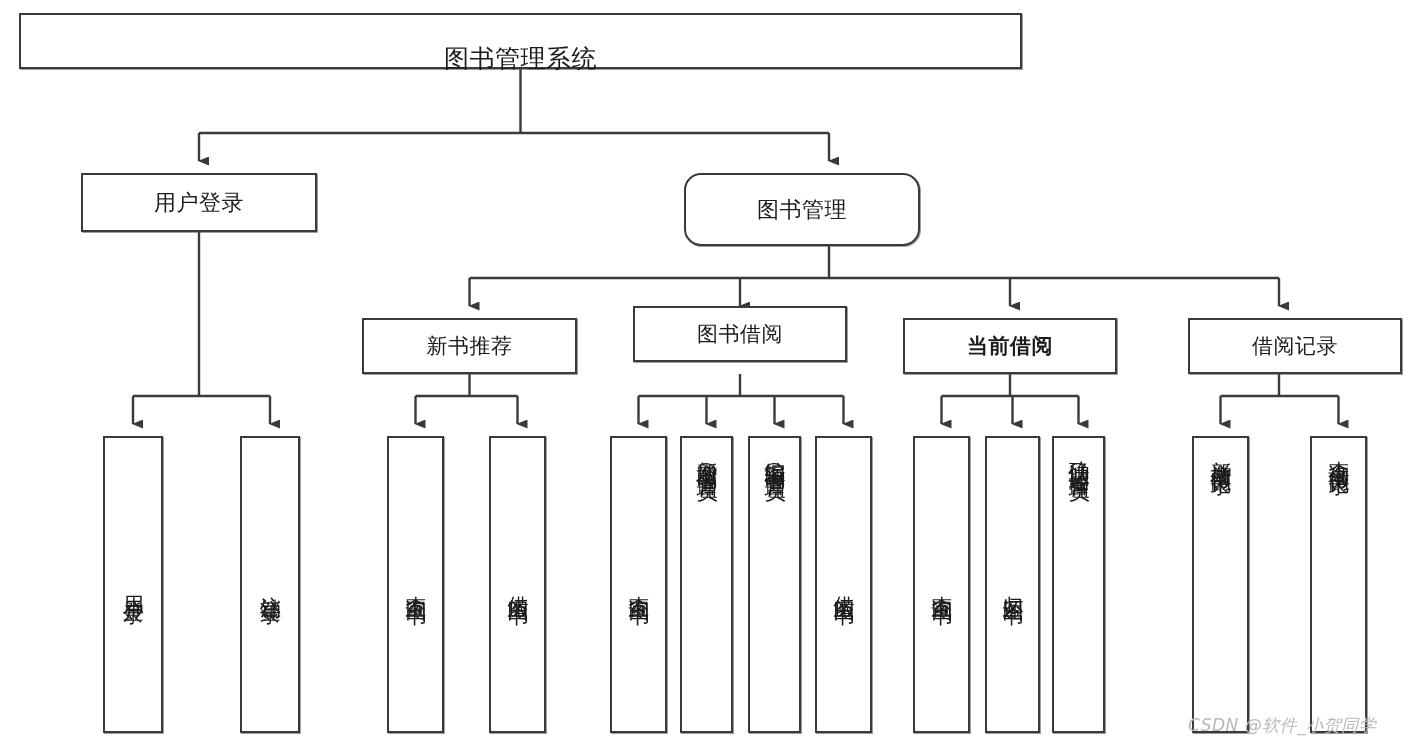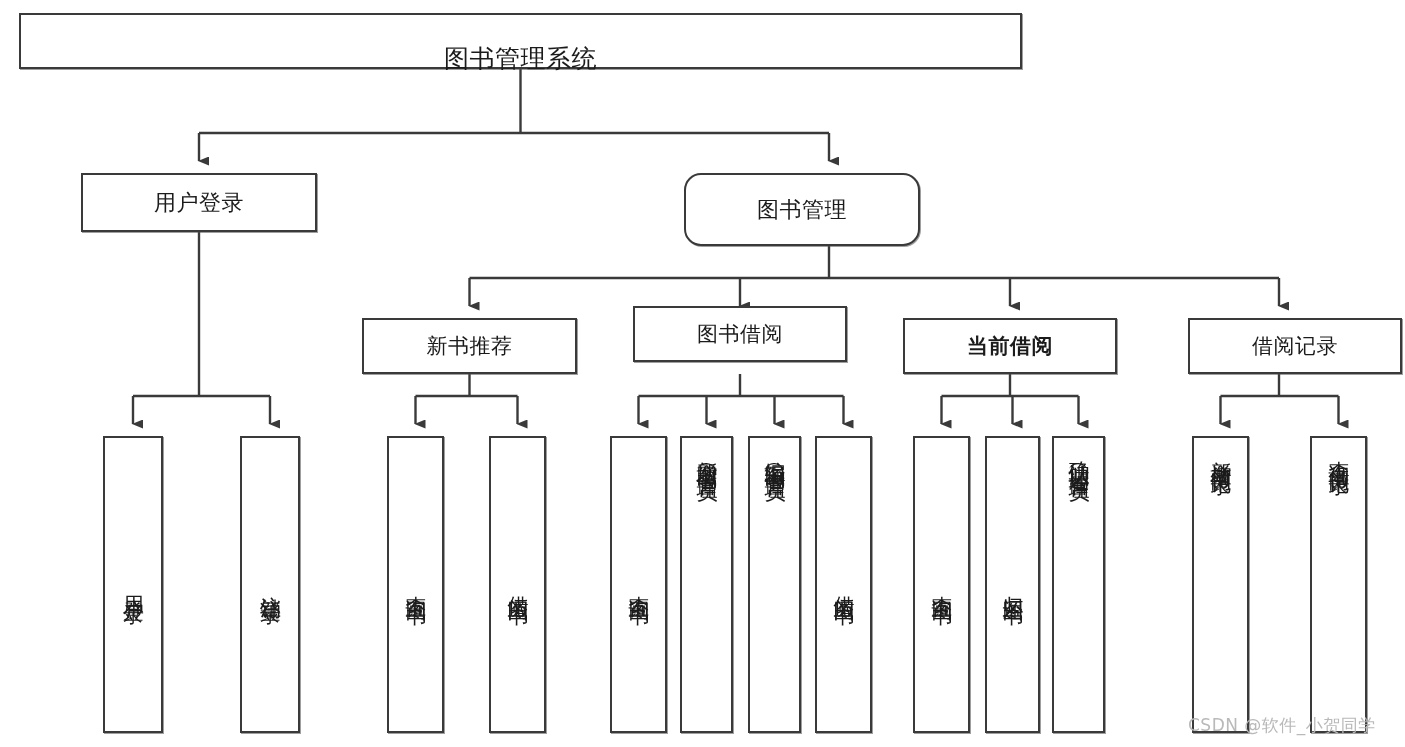--- a/index.html
+++ b/index.html
@@ -183,15 +183,15 @@
         <span class="node-label">确认归还（管理员）</span>
       </div>
       <div class="node v lvl2" style="left: 1192px; top: 436px; width: 57px; height: 297px;">
         <span class="node-label">新增借阅记录</span>
       </div>
       <div class="node v lvl2" style="left: 1310px; top: 436px; width: 57px; height: 297px;">
         <span class="node-label">查询借阅记录</span>
       </div>
     </div>
 
-  <div class="watermark" style="left: 1188px; top: 714px;">CSDN @软件_小贺同学</div>
+  <div class="watermark" style="left: 1188px; top: 714px; font-style: italic;">CSDN @软件_小贺同学</div>
 
 </div>
 
 </body></html>

